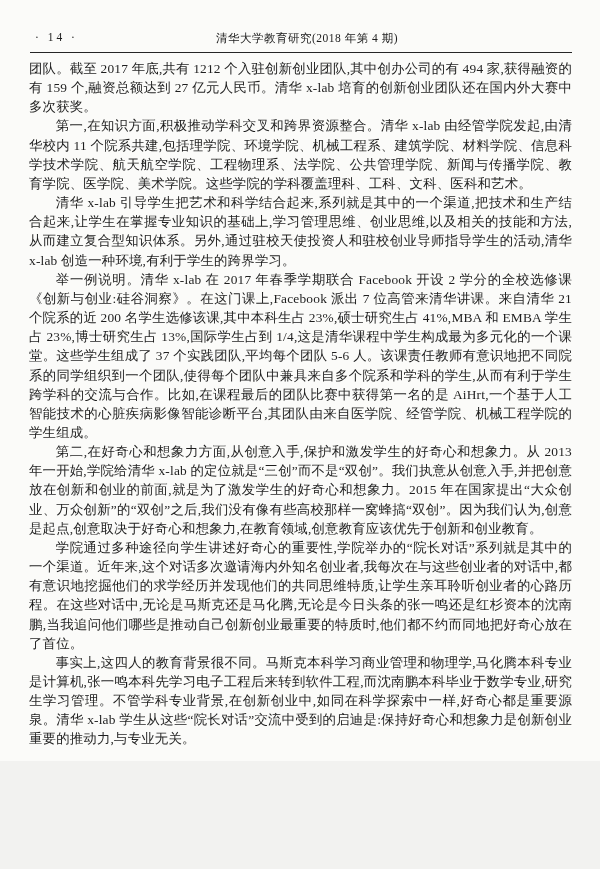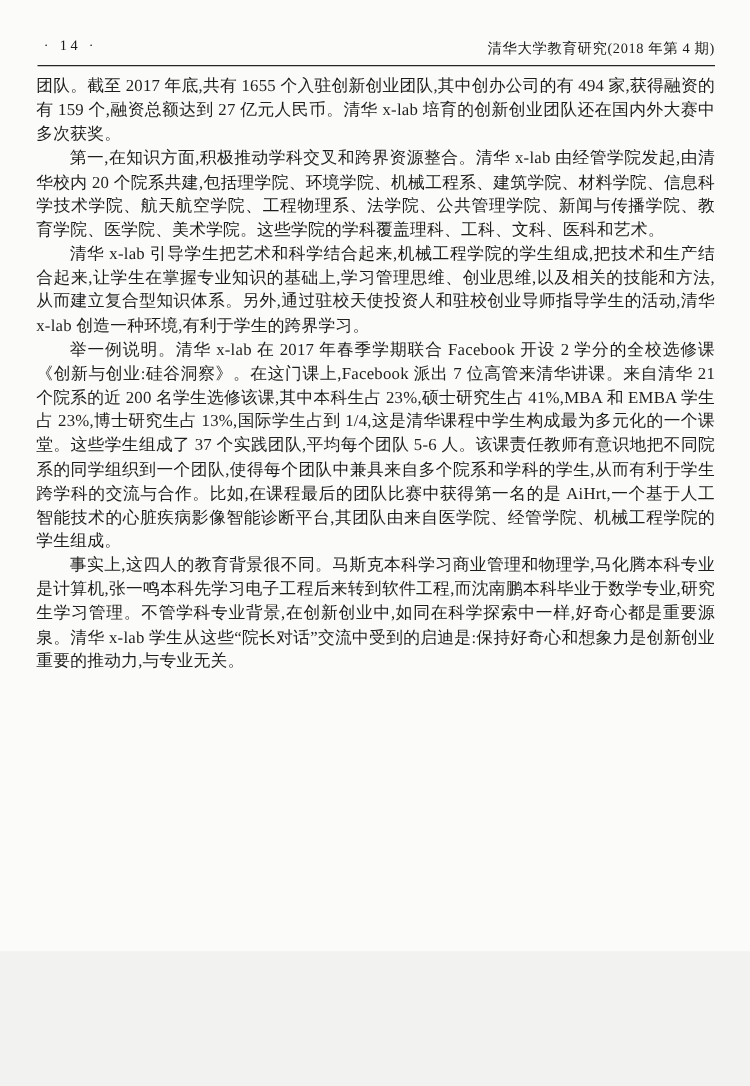--- a/index.html
+++ b/index.html
@@ -33,21 +33,21 @@
     left: 5px;
     top: 0;
     letter-spacing: 3px;
     white-space: nowrap;
   }
   .jtitle {
     position: absolute;
     left: 12px;
     right: 0;
     top: 0;
-    text-align: right;
+    text-align: center;
     letter-spacing: 0.5px;
     white-space: nowrap;
   }
   .rule {
     position: absolute;
     top: 52px;
     left: 30px;
     right: 28px;
     height: 0;
     border-top: 1.4px solid #262626;
@@ -78,21 +78,23 @@
 <div class="page">
 
   <div class="header">
     <span class="pagenum">· 14 ·</span>
     <span class="jtitle">清华大学教育研究(2018 年第 4 期)</span>
   </div>
 
   <div class="rule"></div>
 
   <div class="content">
-    <p class="flush">团队。截至 2017 年底,共有 1655 个入驻创新创业团队,其中创办公司的有 494 家,获得融资的有 159 个,融资总额达到 27 亿元人民币。清华 x-lab 培育的创新创业团队还在国内外大赛中多次获奖。</p>
-    <p>第一,在知识方面,积极推动学科交叉和跨界资源整合。清华 x-lab 由经管学院发起,由清华校内 20 个院系共建,包括理学院、环境学院、机械工程系、建筑学院、材料学院、信息科学技术学院、航天航空学院、工程物理系、法学院、公共管理学院、新闻与传播学院、教育学院、医学院、美术学院。这些学院的学科覆盖理科、工科、文科、医科和艺术。</p>
-    <p>清华 x-lab 引导学生把艺术和科学结合起来,机械工程学院的学生组成,把技术和生产结合起来,让学生在掌握专业知识的基础上,学习管理思维、创业思维,以及相关的技能和方法,从而建立复合型知识体系。另外,通过驻校天使投资人和驻校创业导师指导学生的活动,清华 x-lab 创造一种环境,有利于学生的跨界学习。</p>
+    <p class="flush">团队。截至 2017 年底,共有 1212 个入驻创新创业团队,其中创办公司的有 494 家,获得融资的有 159 个,融资总额达到 27 亿元人民币。清华 x-lab 培育的创新创业团队还在国内外大赛中多次获奖。</p>
+    <p>第一,在知识方面,积极推动学科交叉和跨界资源整合。清华 x-lab 由经管学院发起,由清华校内 11 个院系共建,包括理学院、环境学院、机械工程系、建筑学院、材料学院、信息科学技术学院、航天航空学院、工程物理系、法学院、公共管理学院、新闻与传播学院、教育学院、医学院、美术学院。这些学院的学科覆盖理科、工科、文科、医科和艺术。</p>
+    <p>清华 x-lab 引导学生把艺术和科学结合起来,系列就是其中的一个渠道,把技术和生产结合起来,让学生在掌握专业知识的基础上,学习管理思维、创业思维,以及相关的技能和方法,从而建立复合型知识体系。另外,通过驻校天使投资人和驻校创业导师指导学生的活动,清华 x-lab 创造一种环境,有利于学生的跨界学习。</p>
     <p>举一例说明。清华 x-lab 在 2017 年春季学期联合 Facebook 开设 2 学分的全校选修课《创新与创业:硅谷洞察》。在这门课上,Facebook 派出 7 位高管来清华讲课。来自清华 21 个院系的近 200 名学生选修该课,其中本科生占 23%,硕士研究生占 41%,MBA 和 EMBA 学生占 23%,博士研究生占 13%,国际学生占到 1/4,这是清华课程中学生构成最为多元化的一个课堂。这些学生组成了 37 个实践团队,平均每个团队 5-6 人。该课责任教师有意识地把不同院系的同学组织到一个团队,使得每个团队中兼具来自多个院系和学科的学生,从而有利于学生跨学科的交流与合作。比如,在课程最后的团队比赛中获得第一名的是 AiHrt,一个基于人工智能技术的心脏疾病影像智能诊断平台,其团队由来自医学院、经管学院、机械工程学院的学生组成。</p>
+    <p>第二,在好奇心和想象力方面,从创意入手,保护和激发学生的好奇心和想象力。从 2013 年一开始,学院给清华 x-lab 的定位就是“三创”而不是“双创”。我们执意从创意入手,并把创意放在创新和创业的前面,就是为了激发学生的好奇心和想象力。2015 年在国家提出“大众创业、万众创新”的“双创”之后,我们没有像有些高校那样一窝蜂搞“双创”。因为我们认为,创意是起点,创意取决于好奇心和想象力,在教育领域,创意教育应该优先于创新和创业教育。</p>
+    <p>学院通过多种途径向学生讲述好奇心的重要性,学院举办的“院长对话”系列就是其中的一个渠道。近年来,这个对话多次邀请海内外知名创业者,我每次在与这些创业者的对话中,都有意识地挖掘他们的求学经历并发现他们的共同思维特质,让学生亲耳聆听创业者的心路历程。在这些对话中,无论是马斯克还是马化腾,无论是今日头条的张一鸣还是红杉资本的沈南鹏,当我追问他们哪些是推动自己创新创业最重要的特质时,他们都不约而同地把好奇心放在了首位。</p>
     <p>事实上,这四人的教育背景很不同。马斯克本科学习商业管理和物理学,马化腾本科专业是计算机,张一鸣本科先学习电子工程后来转到软件工程,而沈南鹏本科毕业于数学专业,研究生学习管理。不管学科专业背景,在创新创业中,如同在科学探索中一样,好奇心都是重要源泉。清华 x-lab 学生从这些“院长对话”交流中受到的启迪是:保持好奇心和想象力是创新创业重要的推动力,与专业无关。</p>
 
   </div>
 
 </div>
 
 </body></html>

